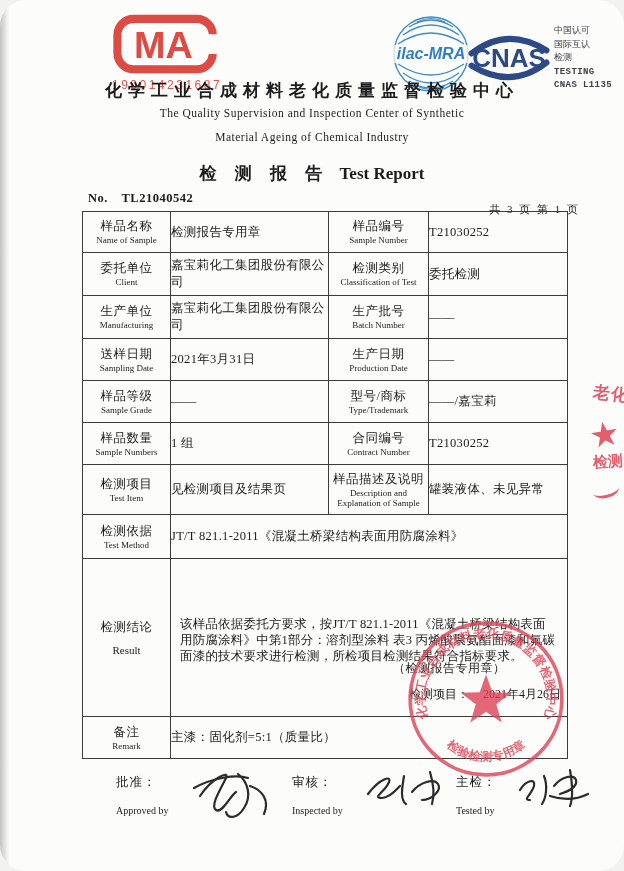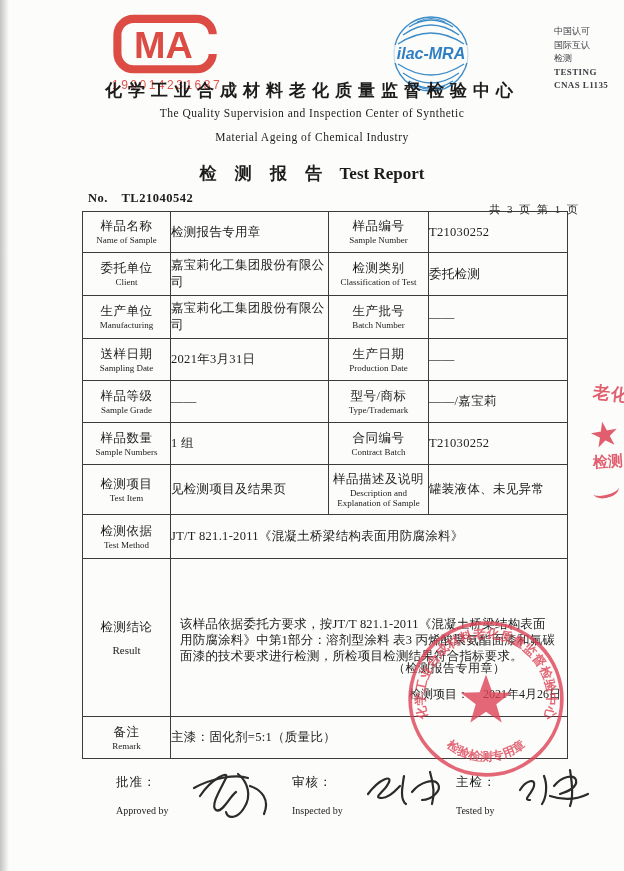--- a/index.html
+++ b/index.html
@@ -5,33 +5,33 @@
   html,body{margin:0;padding:0;}
   body{
     width:624px;height:871px;
     background:#f2f2f0;
     font-family:"Liberation Serif","DejaVu Serif",serif;
     color:#1c1c1c;
     overflow:hidden;
   }
   .page{
     position:relative;width:624px;height:871px;
-    background:#fcfcfa;overflow:hidden;
+    background:#fcfcfa;overflow:hidden;border-radius:26px;
   }
   .page::before{
     content:"";position:absolute;left:0;top:0;bottom:0;width:9px;
     background:linear-gradient(to right,rgba(90,90,90,.35),rgba(90,90,90,0));
     z-index:9;pointer-events:none;
   }
   
   .cma{position:absolute;left:110px;top:14px;width:112px;text-align:center;}
   .cma-num{color:#e0564e;font-size:12px;letter-spacing:2.5px;font-family:"Liberation Sans",sans-serif;margin-top:-2px;text-align:left;padding-left:2px;}
   .ilac{position:absolute;left:391px;top:13px;width:80px;height:82px;}
   .cnas{position:absolute;left:467px;top:31px;width:84px;height:54px;}
-  .accred{position:absolute;left:554px;top:25px;width:68px;color:#3f4145;font-size:9px;line-height:13.5px;font-family:Liberation Serif, serif;}
+  .accred{position:absolute;left:554px;top:25px;width:68px;color:#3f4145;font-size:9px;line-height:13.5px;font-family:Liberation Mono, monospace;}
   .accred .b{font-weight:bold;letter-spacing:.4px;}
   
   .org-cn{position:absolute;left:0;top:79px;width:624px;text-align:center;
     font-size:17px;font-weight:bold;letter-spacing:6px;white-space:nowrap;}
   .org-en{position:absolute;left:0;width:624px;text-align:center;font-size:11.5px;letter-spacing:.5px;}
   .org-en1{top:107px;} .org-en2{top:131px;}
   .report-title{position:absolute;left:0;top:162px;width:624px;text-align:center;
     font-size:17px;font-weight:bold;}
   .report-title .cn{letter-spacing:7px;margin-right:6px;}
   .no-line{position:absolute;left:88px;top:191px;font-size:12.5px;font-weight:bold;letter-spacing:.5px;}
@@ -89,20 +89,27 @@
       <path d="M26,9 Q40,2 54,9" fill="none" stroke="#3c8cc9" stroke-width="1.2"></path>
       <path d="M12,60 Q40,80 68,60" fill="none" stroke="#3c8cc9" stroke-width="1.3"></path>
       <path d="M7,51 Q40,73 73,51" fill="none" stroke="#3c8cc9" stroke-width="1.3"></path>
       <path d="M18,68 Q40,82 62,68" fill="none" stroke="#3c8cc9" stroke-width="1.3"></path>
       <path d="M26,73 Q40,80 54,73" fill="none" stroke="#3c8cc9" stroke-width="1.2"></path>
       <rect x="1" y="32" width="78" height="18" fill="#fcfcfa" opacity="0.75"></rect>
       <text x="40" y="46" text-anchor="middle" font-family="Liberation Sans, sans-serif" font-size="16" font-weight="bold" font-style="italic" fill="#2f7fc4">ilac-MRA</text>
     </svg>
   </div>
 
+  <div class="cnas">
+    <svg width="84" height="54" viewBox="0 0 110 64">
+      <path d="M6,26 Q52,-10 104,22" fill="none" stroke="#2d4a86" stroke-width="8" stroke-linecap="round"></path>
+      <path d="M6,42 Q58,74 104,38" fill="none" stroke="#2d4a86" stroke-width="8" stroke-linecap="round"></path>
+      <text x="55" y="44" text-anchor="middle" font-family="Liberation Sans, sans-serif" font-size="34" font-weight="bold" fill="#2d4a86">CNAS</text>
+    </svg>
+  </div>
 
   <div class="accred">
     <div>中国认可</div>
     <div>国际互认</div>
     <div>检测</div>
     <div class="b">TESTING</div>
     <div class="b">CNAS L1135</div>
   </div>
 
   <div class="org-cn">化学工业合成材料老化质量监督检验中心</div>
@@ -188,21 +195,21 @@
       <td class="val">——/嘉宝莉</td>
     </tr>
     <tr style="height:42px">
       <td class="lbl">
             <div class="lc">样品数量</div>
             <div class="le">Sample Numbers</div>
           </td>
       <td class="val">1 组</td>
       <td class="lbl">
             <div class="lc">合同编号</div>
-            <div class="le">Contract Batch</div>
+            <div class="le">Contract Number</div>
           </td>
       <td class="val">T21030252</td>
     </tr>
     <tr style="height:50px">
       <td class="lbl">
             <div class="lc">检测项目</div>
             <div class="le">Test Item</div>
           </td>
       <td class="val">见检测项目及结果页</td>
       <td class="lbl">

